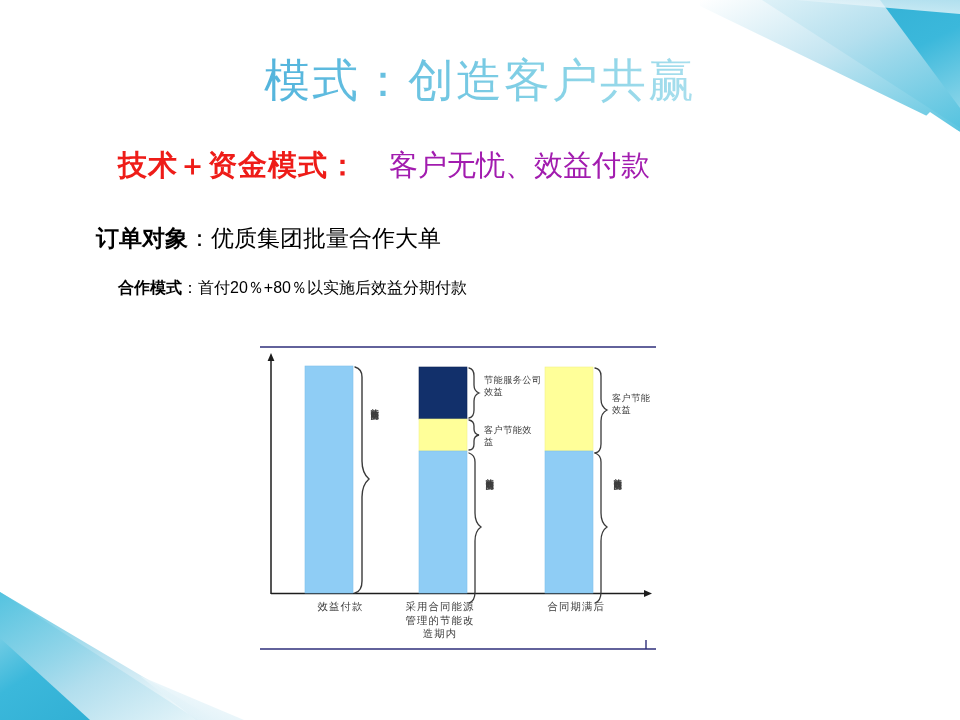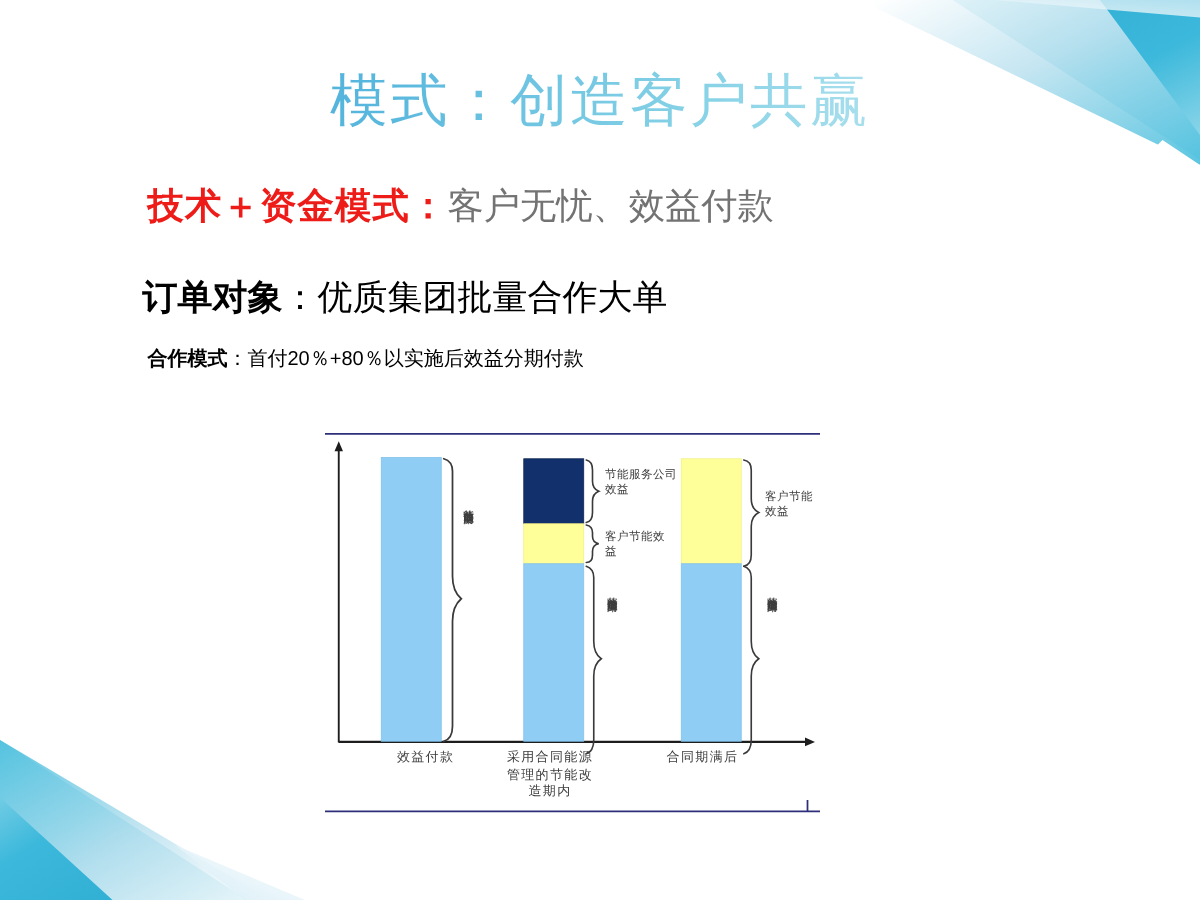--- a/index.html
+++ b/index.html
@@ -24,23 +24,23 @@
     background:linear-gradient(100deg,#3f9fd0 0%,#56b6dd 30%,#86d2e6 58%,#bfe7f2 82%,#d8f0f7 100%);
     -webkit-background-clip:text;background-clip:text;
     color:transparent;-webkit-text-fill-color:transparent;
     white-space:nowrap;
   }
 
   
   .line{position:absolute;white-space:nowrap;color:#000;}
   #line-headline{top:146px;left:118px;font-size:29px;line-height:38px;}
   #line-headline .hl-key{color:#ee1c18;font-weight:bold;letter-spacing:1px;}
-  #line-headline .hl-val{color:#737373;font-weight:normal;}
+  #line-headline .hl-val{color:#a21caf;font-weight:normal;margin-left:31px;}
 
-  #line-order{top:222px;left:114px;font-size:28px;line-height:32px;}
+  #line-order{top:222px;left:96px;font-size:23px;line-height:32px;}
   #line-mode{top:272px;left:118px;font-size:16px;line-height:32px;}
   .lbl{font-weight:bold;color:#000;}
   .val{font-weight:normal;color:#000;}
 
   
   #chart{
     position:absolute;left:258px;top:344px;width:400px;height:312px;
   }
   #chart svg{display:block;}
   .vtext{
@@ -172,16 +172,16 @@
   <div class="vbox" style="left:355px;top:118px;height:175px;">
     <span class="vtext">节能改造后能源费用</span>
   </div>
 
   <div class="catbox" style="left:30px;top:256px;width:105px;text-align:center;">
     <span>效益付款</span>
   </div>
   <div class="catbox" style="left:143px;top:256px;width:78px;text-align:center;">
     <span>采用合同能源管理的节能改造期内</span>
   </div>
-  <div class="catbox" style="left:261px;top:256px;width:86px;text-align:center;">
+  <div class="catbox" style="left:261px;top:256px;width:86px;text-align:right;">
     <span>合同期满后</span>
   </div>
 </div>
 
 </body></html>

